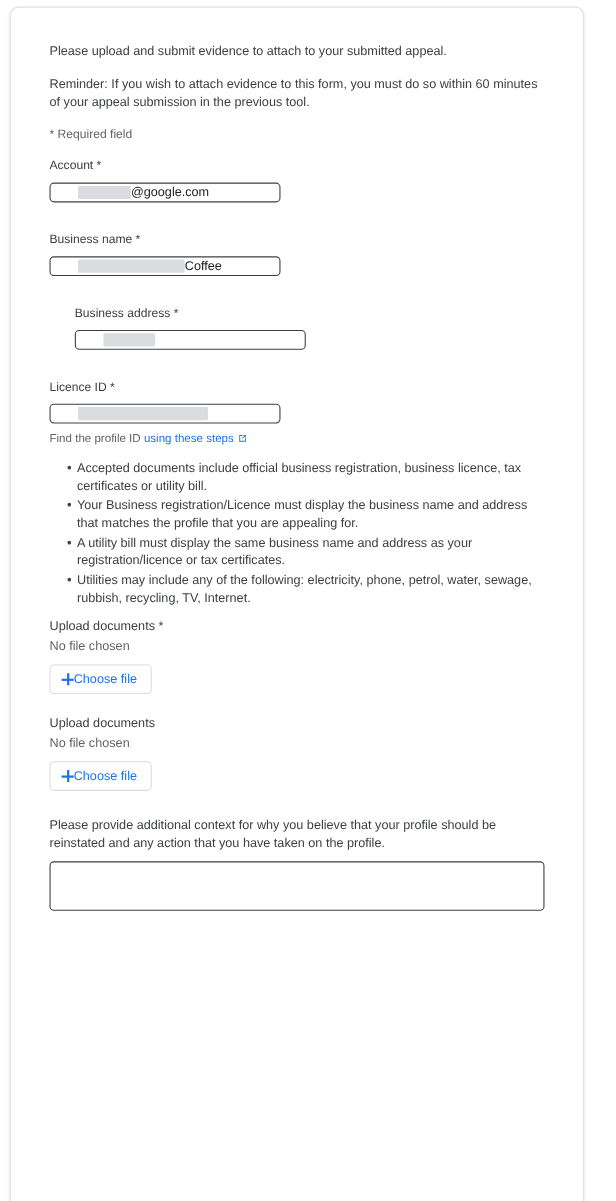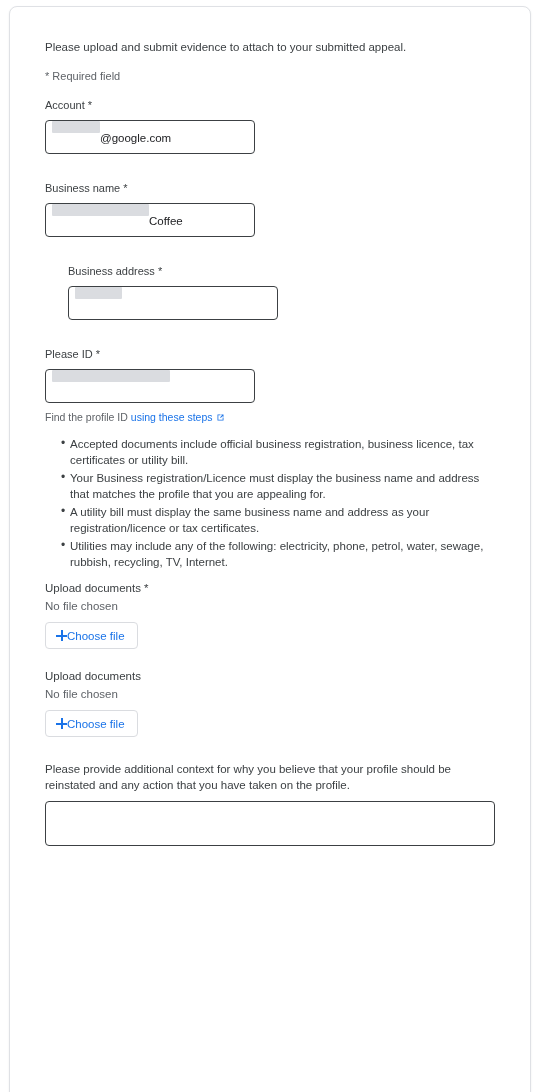--- a/index.html
+++ b/index.html
@@ -61,28 +61,28 @@
 
   .field-label {
     font-size: 11px;
     line-height: 16px;
     color: #3c4043;
     margin-bottom: 7px;
   }
 
   .text-input {
     width: 210px;
-    height: 34px;
+    height: 18px;
     border: 1px solid #3c4043;
     border-radius: 4px;
     box-sizing: border-box;
     background: #fff;
     display: flex;
-    align-items: flex-start;
-    padding: 0 6px;
+    align-items: center;
+    padding: 0 25px;
     font-size: 11.5px;
     color: #202124;
     overflow: hidden;
     white-space: nowrap;
   }
 
   .redact {
     display: inline-block;
     background: #dadce0;
     height: 12px;
@@ -213,20 +213,21 @@
   }
 </style>
 </head>
 <body>
 
 <div class="page-card">
   <div class="inner">
 
 
     <p class="body-text">Please upload and submit evidence to attach to your submitted appeal.</p>
+    <p class="body-text">Reminder: If you wish to attach evidence to this form, you must do so within 60 minutes of your appeal submission in the previous tool.</p>
 
     <div class="req-note">* Required field</div>
 
     
     <div class="field-block">
       <div class="field-label">Account *</div>
       <div class="text-input">
         <span class="redact r-account"></span>
         <span class="input-text-val">@google.com</span>
       </div>
@@ -245,21 +246,21 @@
     <div class="field-block" style="margin-top:26px;margin-left:23px;">
       <div class="field-label">Business address *</div>
       <div class="text-input">
         <span class="redact r-address"></span>
         <span class="input-text-val"></span>
       </div>
     </div>
 
     
     <div class="field-block" style="margin-top:26px;">
-      <div class="field-label">Please ID *</div>
+      <div class="field-label">Licence ID *</div>
       <div class="text-input">
         <span class="redact r-profile"></span>
         <span class="input-text-val"></span>
       </div>
       <div class="helper-line"><span>Find the profile ID </span><a href="#">using these steps</a><span class="ext-icon"><svg viewBox="0 0 12 12" width="9" height="9">
               <path d="M2 2h4v1.1H3.1v5.8h5.8V6H10v4H2V2z" fill="#1a73e8"></path>
               <path d="M7.1 2H10v2.9H8.9V3.9L6.3 6.5l-.8-.8 2.6-2.6H7.1V2z" fill="#1a73e8"></path>
             </svg></span></div>
     </div>
 

